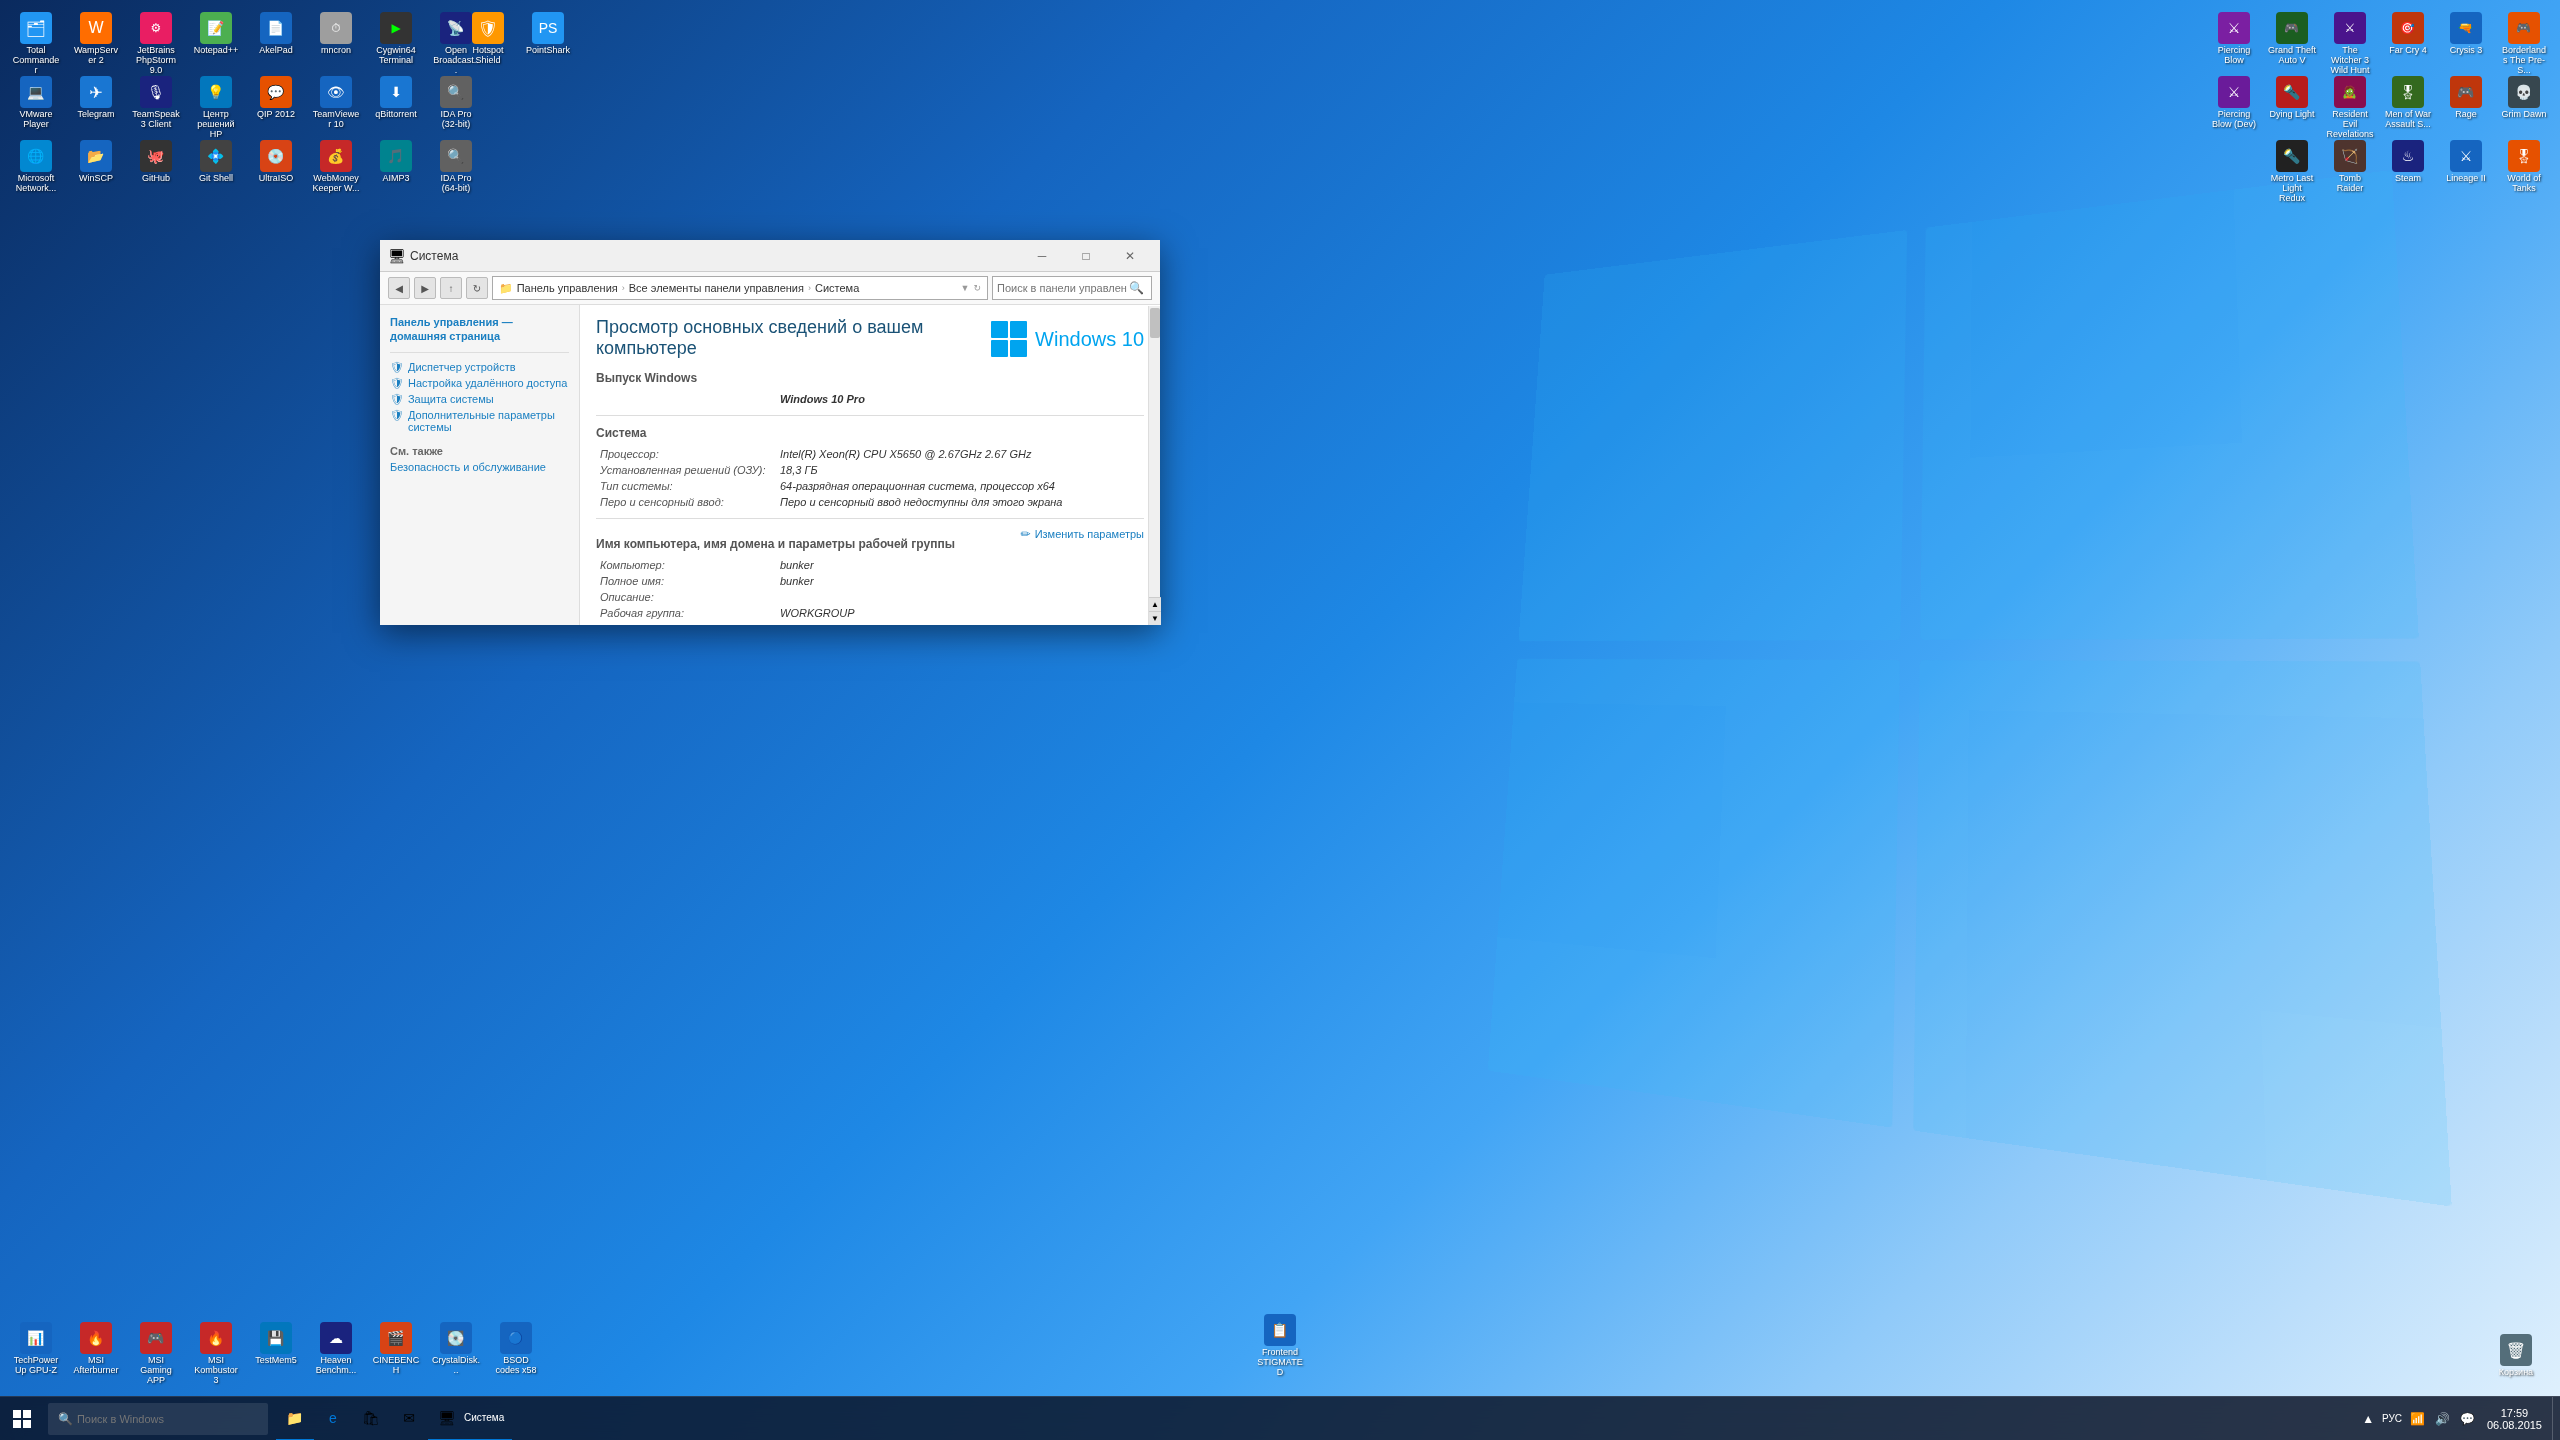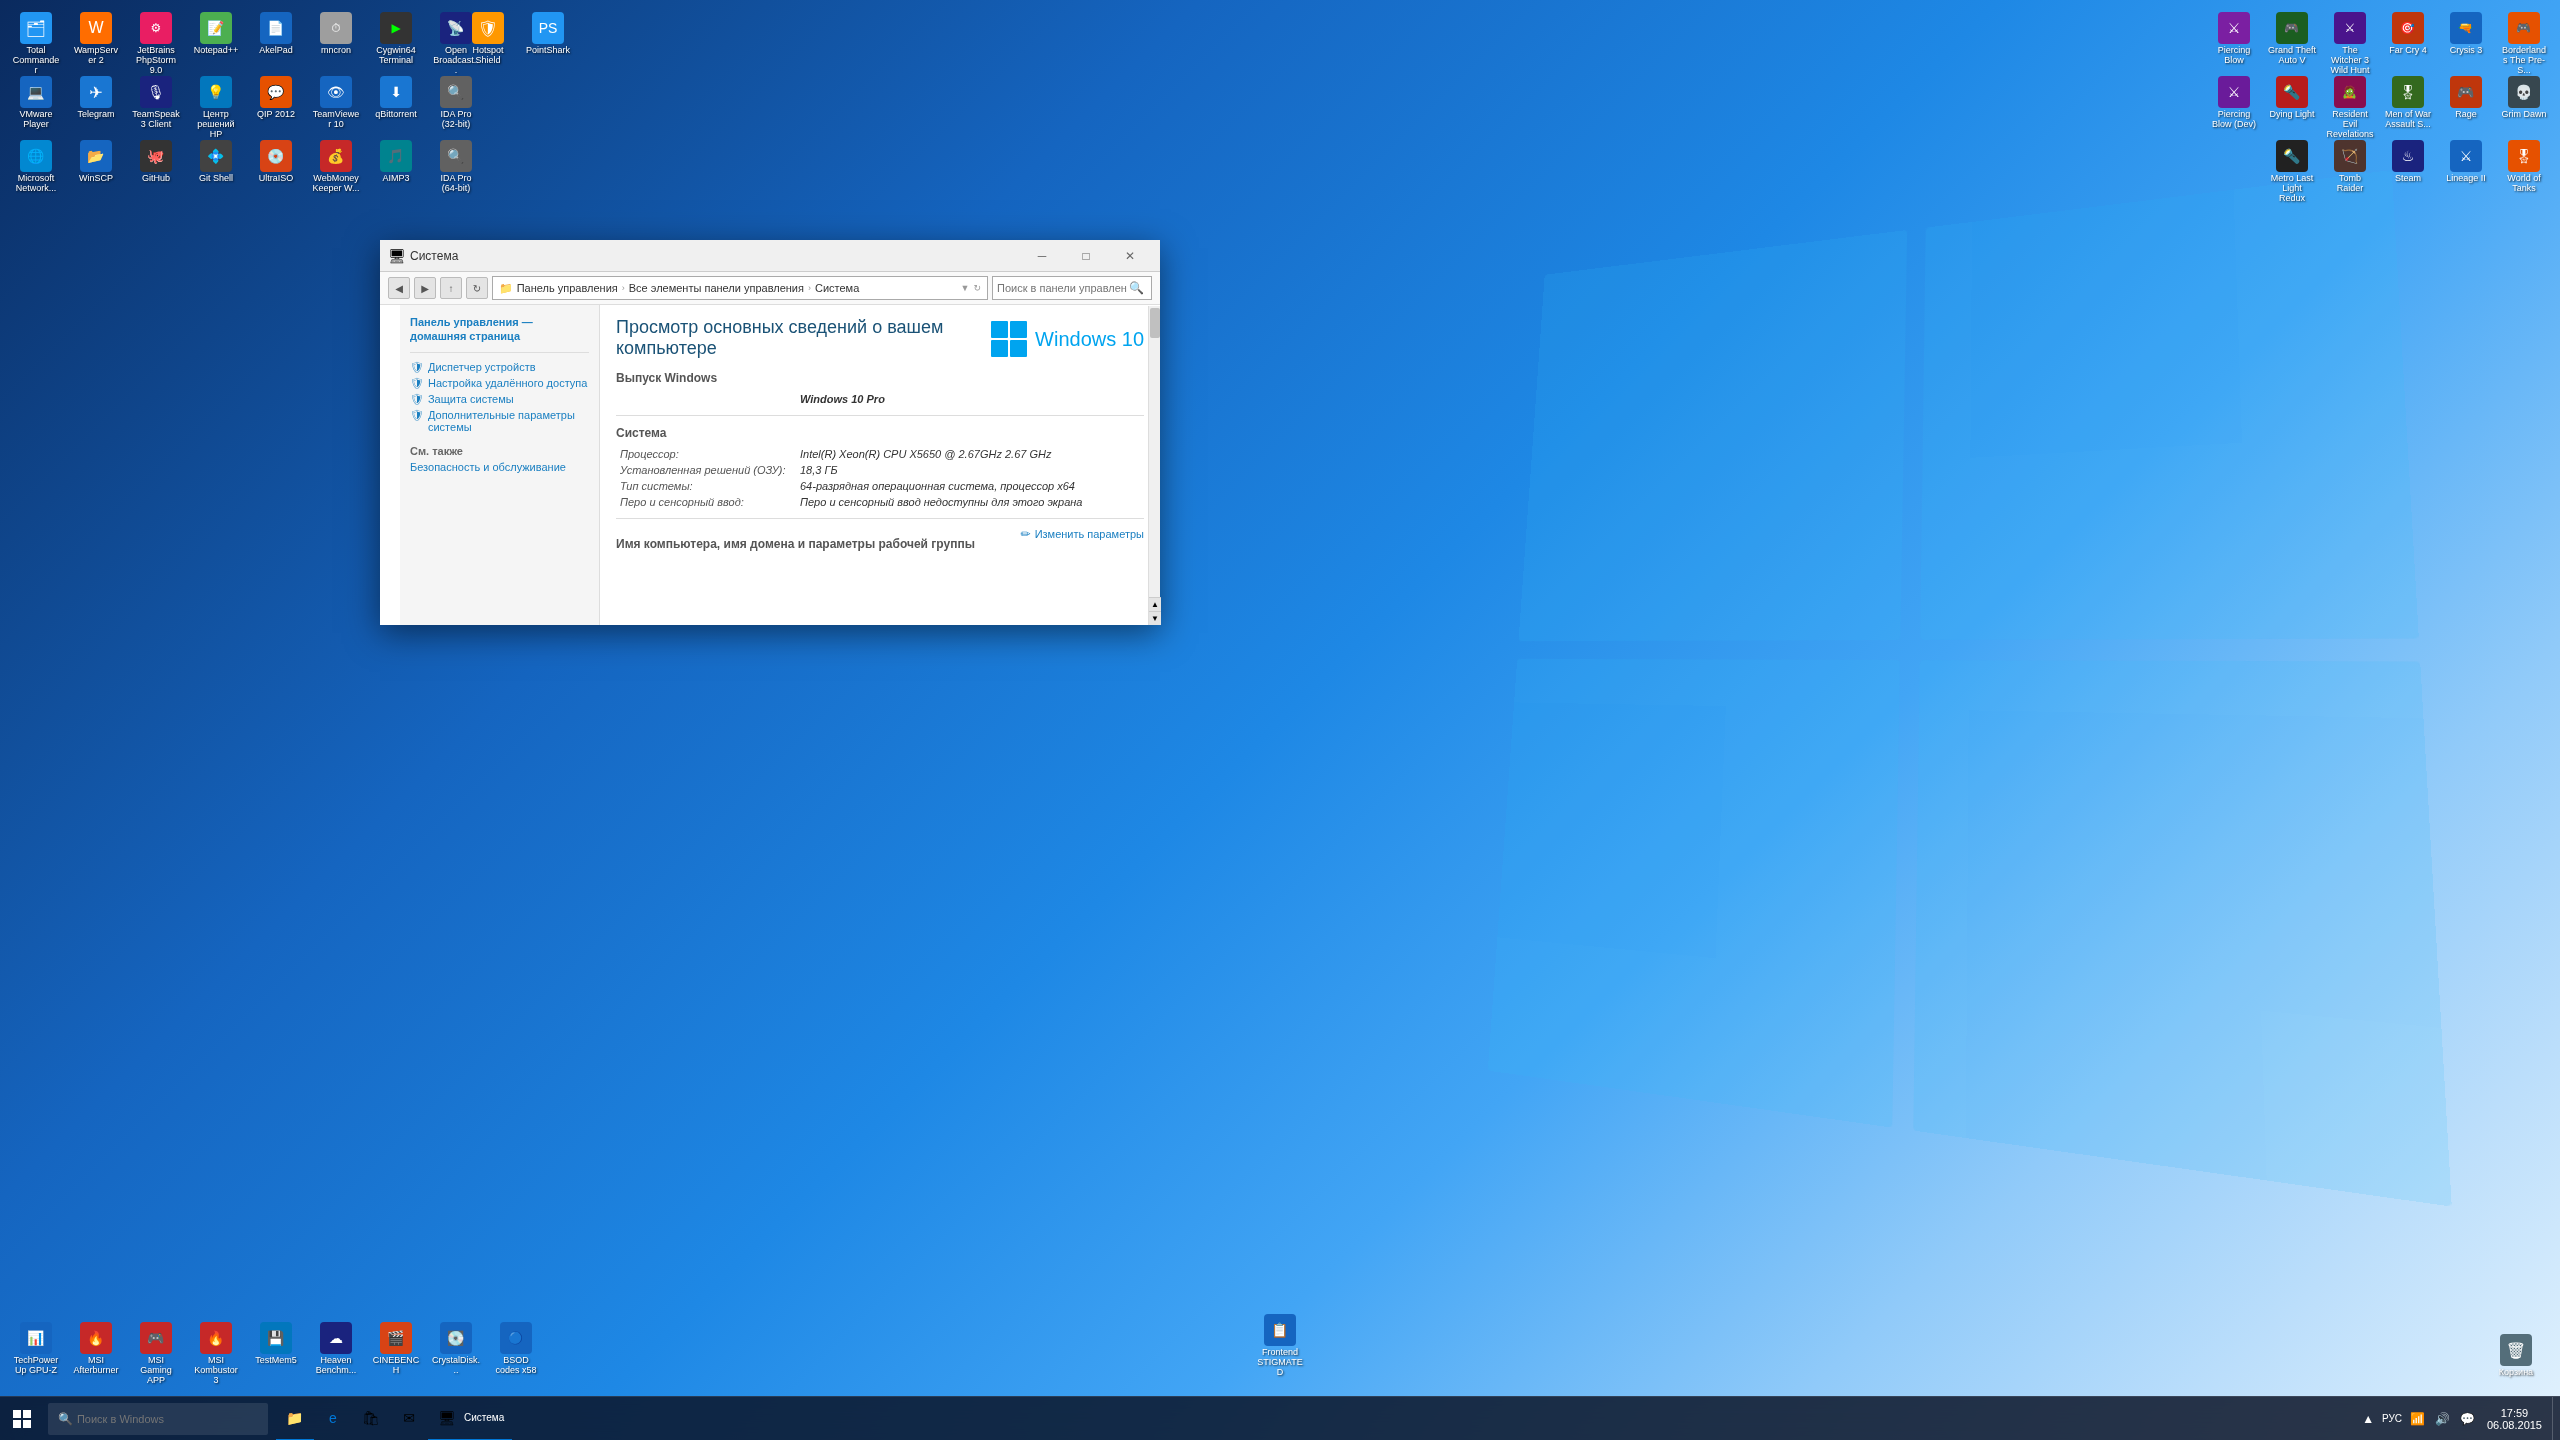--- a/index.html
+++ b/index.html
@@ -293,21 +293,20 @@
       border: none;
       outline: none;
       font-size: 11px;
       width: 130px;
       color: #999;
     }
 
     .window-content {
       display: flex;
       height: 320px;
-      margin-left: 20px;
     }
 
     .sidebar-panel {
       width: 200px;
       background: #f5f5f5;
       border-right: 1px solid #ddd;
       padding: 10px;
       font-size: 11px;
       overflow-y: auto;
     }
@@ -729,20 +728,40 @@
           <td>Перо и сенсорный ввод недоступны для этого экрана</td>
         </tr>
       </tbody>
         </table>
 
       <hr class="divider">
 
       <div style="display:flex;justify-content:space-between;align-items:flex-start;">
         <div style="flex:1;">
           <div class="section-header">Имя компьютера, имя домена и параметры рабочей группы</div>
+          <table class="info-table">
+            <tbody>
+                <tr>
+              <td>Компьютер:</td>
+              <td>bunker</td>
+            </tr>
+            <tr>
+              <td>Полное имя:</td>
+              <td>bunker</td>
+            </tr>
+            <tr>
+              <td>Описание:</td>
+              <td></td>
+            </tr>
+            <tr>
+              <td>Рабочая группа:</td>
+              <td>WORKGROUP</td>
+            </tr>
+          </tbody>
+            </table>
         </div>
         <div style="text-align:right;padding-left:10px;">
           <div style="display:flex;align-items:center;gap:4px;">
             <span style="color:#1a7fc1;font-size:12px;">✏</span>
             <span class="change-link">Изменить параметры</span>
           </div>
         </div>
       </div>
 
     </div>

